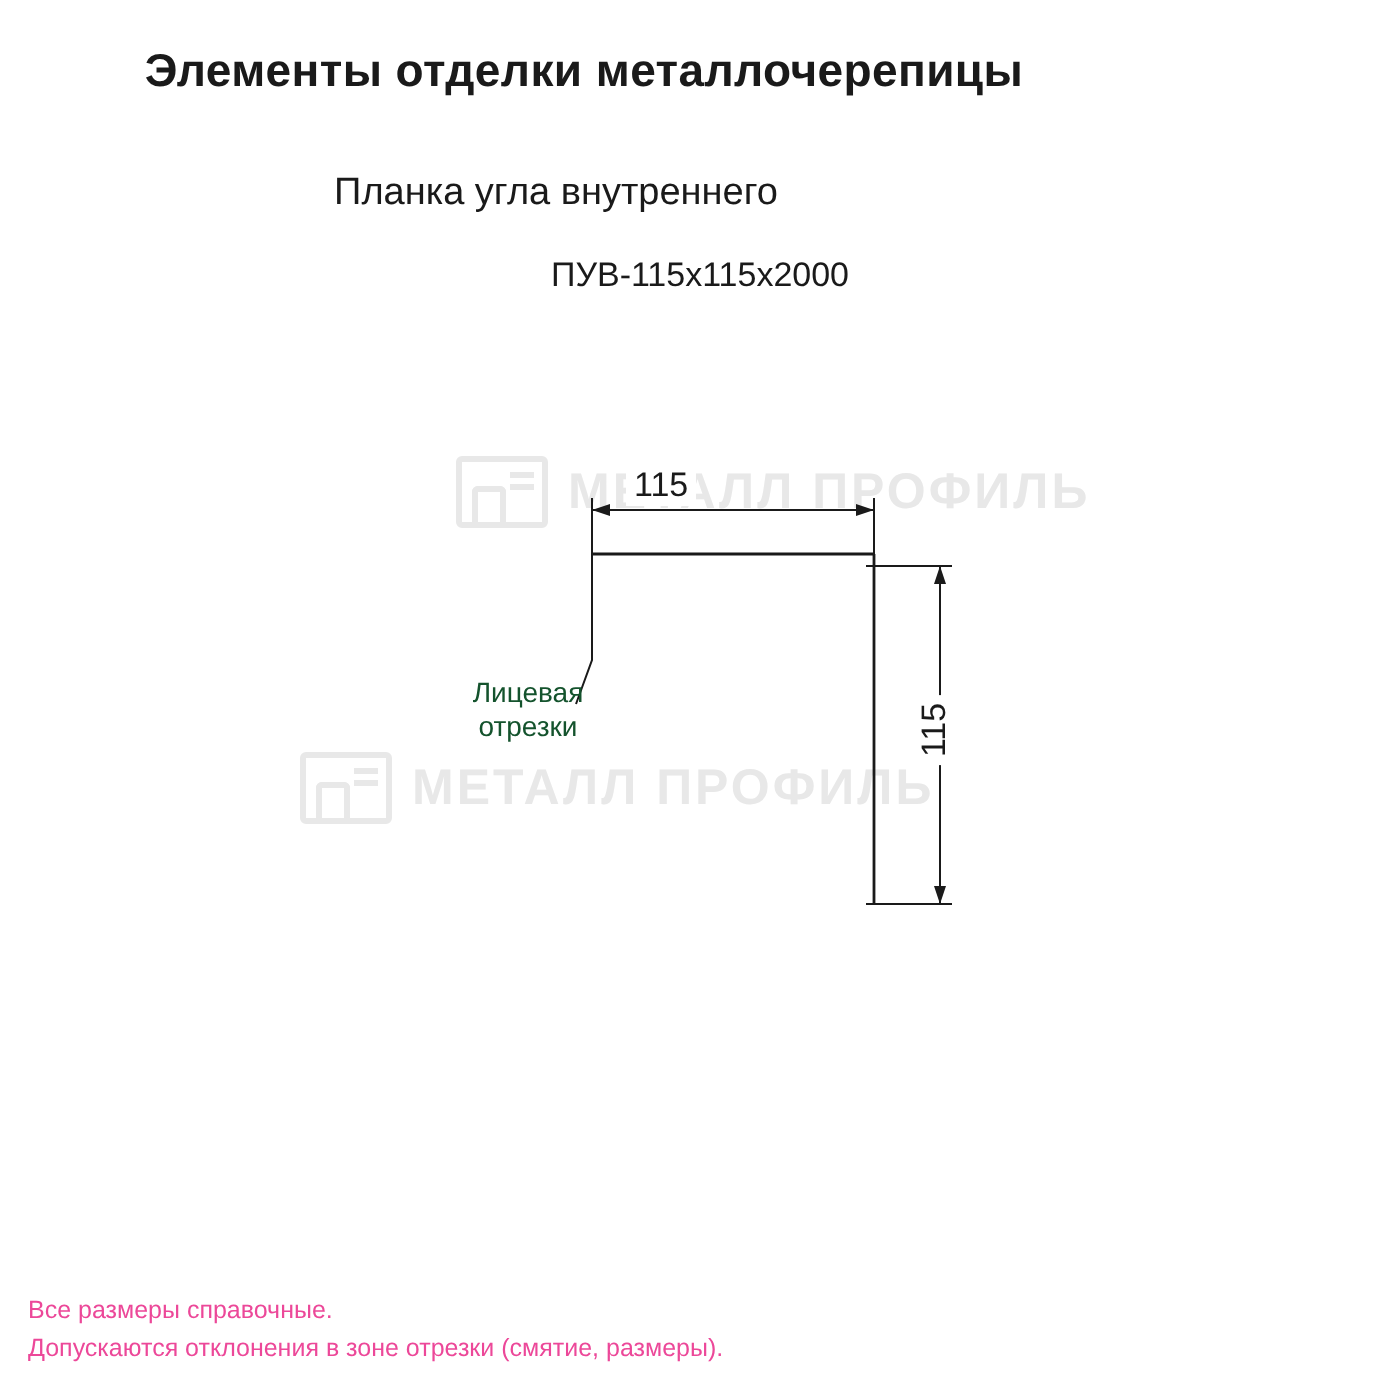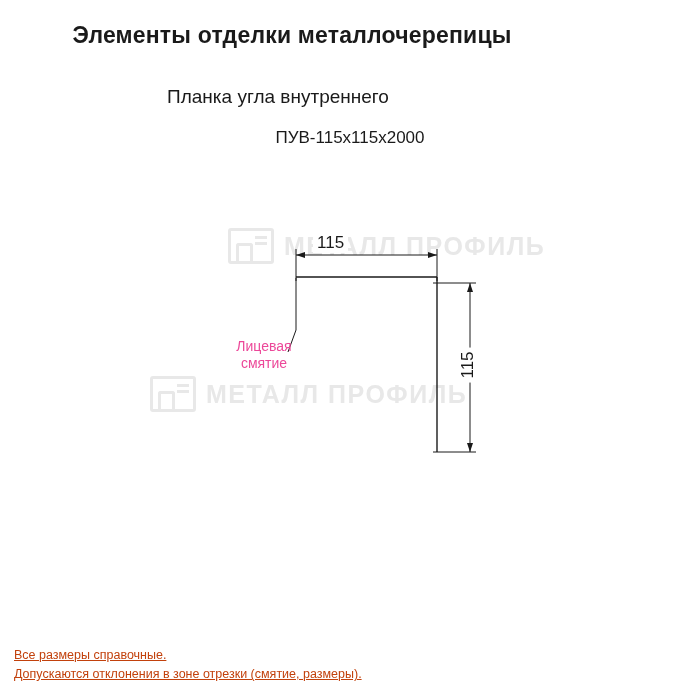--- a/index.html
+++ b/index.html
@@ -124,32 +124,31 @@
   }
 
   .face-label {
     position: absolute;
     left: 222px;
     top: 338px;
     width: 84px;
     text-align: center;
     font-size: 14px;
     line-height: 17px;
-    color: #ec4899;
+    color: #14532d;
   }
 
   
   .notes {
     position: absolute;
     left: 14px;
     bottom: 16px;
     font-size: 12.5px;
     line-height: 19px;
-    color: #c2410c;
-    text-decoration: underline;
+    color: #ec4899;
   }
 </style>
 </head>
 <body>
 
 <div id="page">
 
   <div class="title-main">Элементы отделки металлочерепицы</div>
   <div class="title-sub">Планка угла внутреннего</div>
   <div class="title-code">ПУВ-115х115х2000</div>
@@ -196,21 +195,21 @@
     <g stroke="#1a1a1a" stroke-width="1" fill="none">
       <path d="M 296 278 L 296 330 L 288 352"></path>
     </g>
   </svg>
 
   <div class="dim-label dim-top">115</div>
   <div class="dim-label dim-right">115</div>
 
   <div class="face-label">
     <div>Лицевая</div>
-    <div>смятие</div>
+    <div>отрезки</div>
   </div>
 
   <div class="notes">
     <div>Все размеры справочные.</div>
     <div>Допускаются отклонения в зоне отрезки (смятие, размеры).</div>
   </div>
 
 </div>
 
 </body></html>

